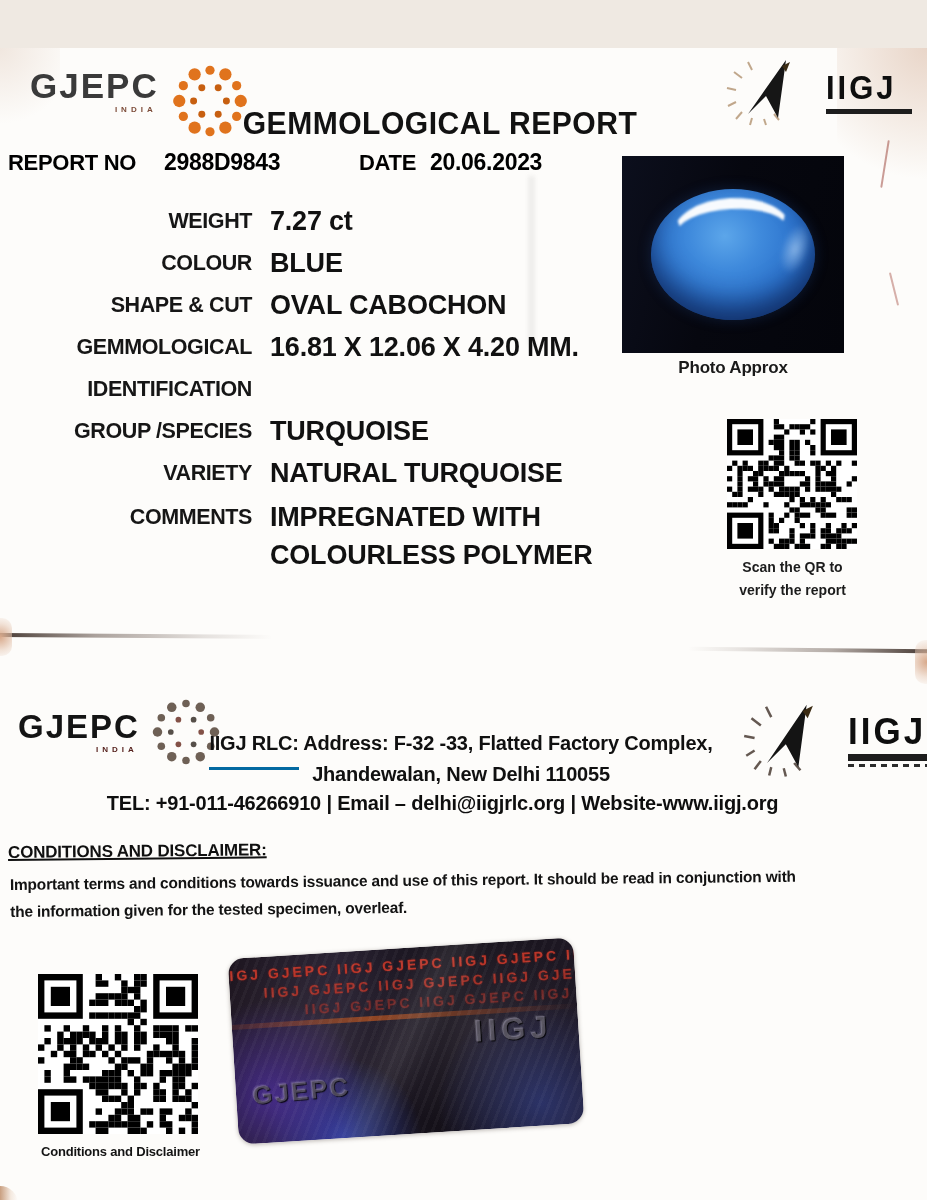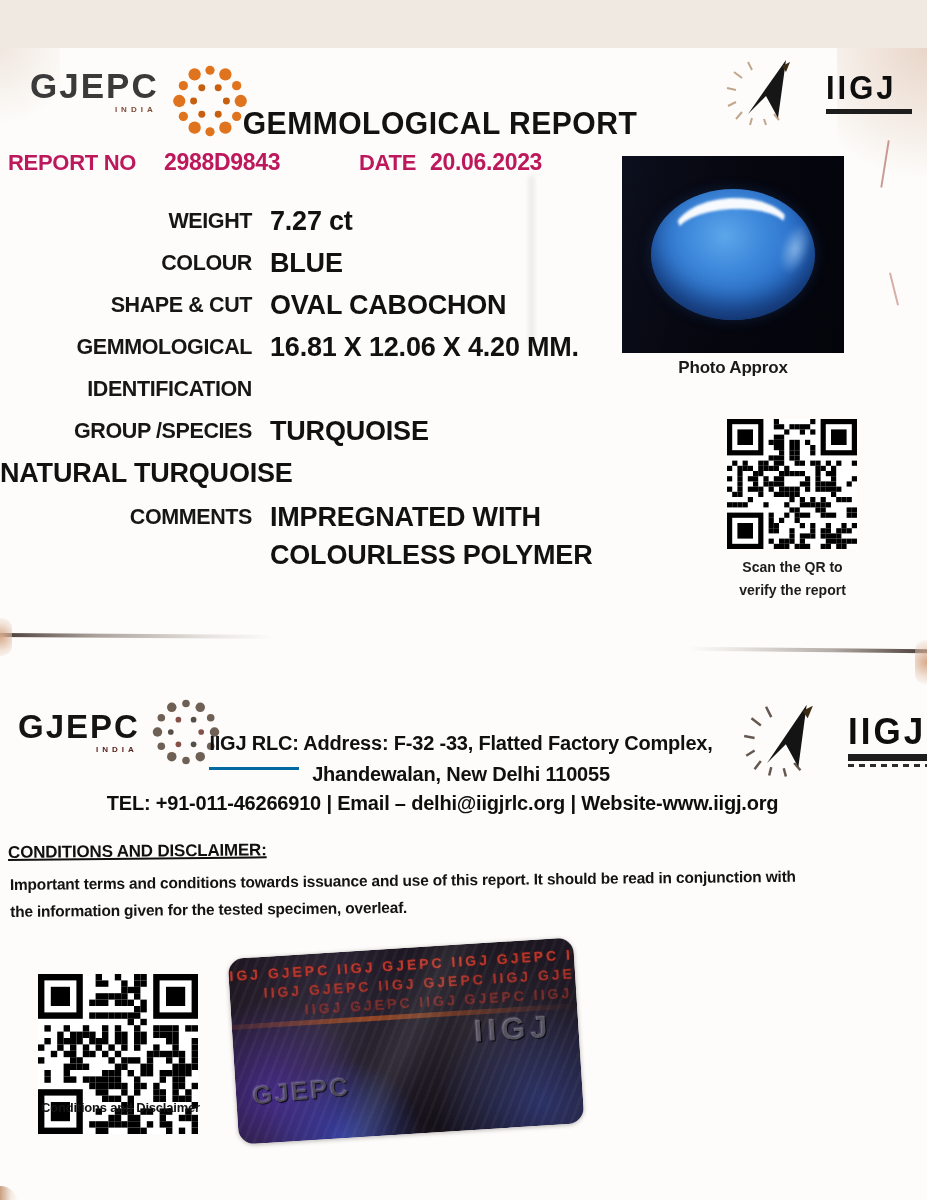--- a/index.html
+++ b/index.html
@@ -31,21 +31,21 @@
   .gjepc-bottom .gjepc-txt{color:#141414;font-size:33px;}
   .gjepc-bottom .gjepc-sub{color:#55201c;}
   .iigj-logo{position:absolute;display:flex;align-items:center;}
   .iigj-txt{font-size:31px;letter-spacing:3px;color:#0e0e0e;line-height:1;transform:scaleY(1.05);}
   .iigj-bar{height:5px;background:#1d1d1d;margin-top:6px;}
   .iigj-bar2{height:3px;margin-top:3px;background:repeating-linear-gradient(to right,#2c2c2c 0 6px,transparent 6px 11px);}
   .iigj-text-col{display:flex;flex-direction:column;margin-left:8px;}
 
   
   .title{position:absolute;left:228px;top:58px;width:424px;text-align:center;font-size:31px;letter-spacing:.5px;transform:scaleX(.97);color:#121212;}
-  .rpt{position:absolute;font-size:22px;letter-spacing:-.3px;color:#be185d;}
+  .rpt{position:absolute;font-size:22px;letter-spacing:-.3px;color:#000000;}
   .rpt-val{font-size:23px;}
 
   
   .fields{position:absolute;left:0;top:152px;width:690px;}
   .frow{display:flex;align-items:flex-start;}
   .flabel{width:252px;text-align:right;padding-right:18px;font-size:21.5px;letter-spacing:-.4px;line-height:42px;white-space:nowrap;color:#161616;}
   .fvalue{width:405px;font-size:27px;letter-spacing:-.2px;line-height:42px;color:#111;}
   .frow.two .flabel,.frow.two .fvalue{line-height:38px;padding-top:4px;}
 
   
@@ -54,21 +54,21 @@
     background:radial-gradient(ellipse at 45% 36%,#5ca6ea 0%,#3f8adc 28%,#2b72cc 58%,#1e5cb1 82%,#184c96 100%);
     box-shadow:inset 0 -16px 26px rgba(8,18,58,.6), 0 0 14px rgba(40,90,180,.25);}
   .gem-highlight{position:absolute;top:9px;left:22px;width:112px;height:54px;border:solid transparent;border-top:11px solid rgba(255,255,255,.96);border-radius:50%;transform:rotate(-3deg);filter:blur(1px);}
   .gem-sheen{position:absolute;top:34px;right:6px;width:28px;height:52px;background:radial-gradient(ellipse,rgba(205,232,255,.55),transparent 70%);transform:rotate(18deg);filter:blur(2px);}
   .photo-caption{position:absolute;left:622px;top:310px;width:222px;text-align:center;font-size:17px;letter-spacing:-.2px;color:#1a1a1a;}
 
   
   .qr{position:absolute;background:#fff;}
   .qr svg{display:block;}
   .qr-verify-caption{position:absolute;left:710px;top:508px;width:165px;text-align:center;font-size:14px;line-height:23px;color:#1c1c1c;}
-  .qr-cond-caption{position:absolute;left:28px;top:1052px;width:185px;text-align:center;font-size:13px;letter-spacing:-.2px;color:#141414;}
+  .qr-cond-caption{position:absolute;left:28px;top:1096px;width:185px;text-align:center;font-size:13px;letter-spacing:-.2px;color:#141414;}
 
   
   .lab-lines{position:absolute;left:150px;top:680px;width:622px;text-align:center;font-size:20px;letter-spacing:-.2px;color:#101010;line-height:31px;}
   .lab-name{border-bottom:3px solid #0369a1;padding-bottom:13px;}
   .contact{position:absolute;left:20px;top:744px;width:845px;text-align:center;font-size:20px;letter-spacing:-.2px;color:#0e0e0e;}
 
   
   .disc-head{position:absolute;left:8px;top:795px;font-size:17px;letter-spacing:-.2px;text-decoration:underline;text-decoration-thickness:2px;transform:rotate(-.6deg);transform-origin:left center;color:#101010;}
   .disc-body{position:absolute;left:10px;top:823px;width:914px;font-size:15.5px;letter-spacing:-.2px;line-height:27px;transform:rotate(-.6deg);transform-origin:left center;color:#131313;}
 
@@ -200,20 +200,21 @@
     </div>
     <div class="frow">
       <div class="flabel">IDENTIFICATION</div>
       <div class="fvalue"></div>
     </div>
     <div class="frow">
       <div class="flabel">GROUP /SPECIES</div>
       <div class="fvalue">TURQUOISE</div>
     </div>
     <div class="frow">
+      <div class="flabel">VARIETY</div>
       <div class="fvalue">NATURAL TURQUOISE</div>
     </div>
     <div class="frow two">
       <div class="flabel">COMMENTS</div>
       <div class="fvalue">IMPREGNATED WITH COLOURLESS POLYMER</div>
     </div>
   </div>
 
   <div class="qr" style="left:727px;top:371px;">
       <svg width="130" height="130" xmlns="http://www.w3.org/2000/svg">

